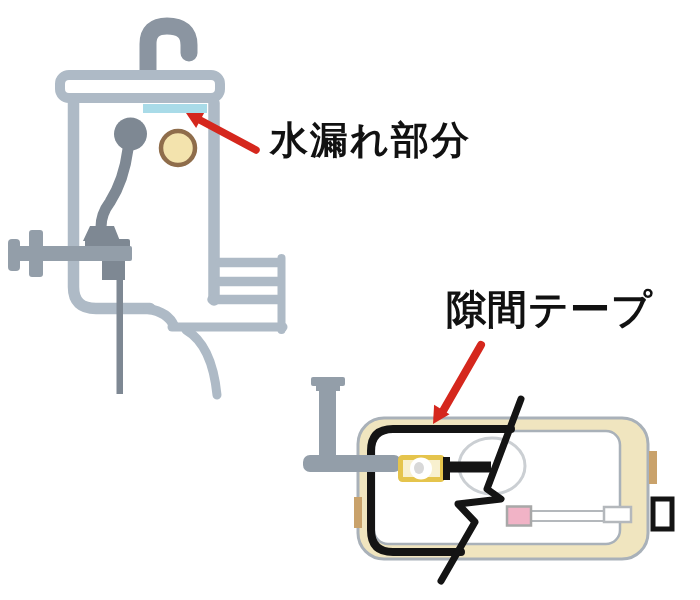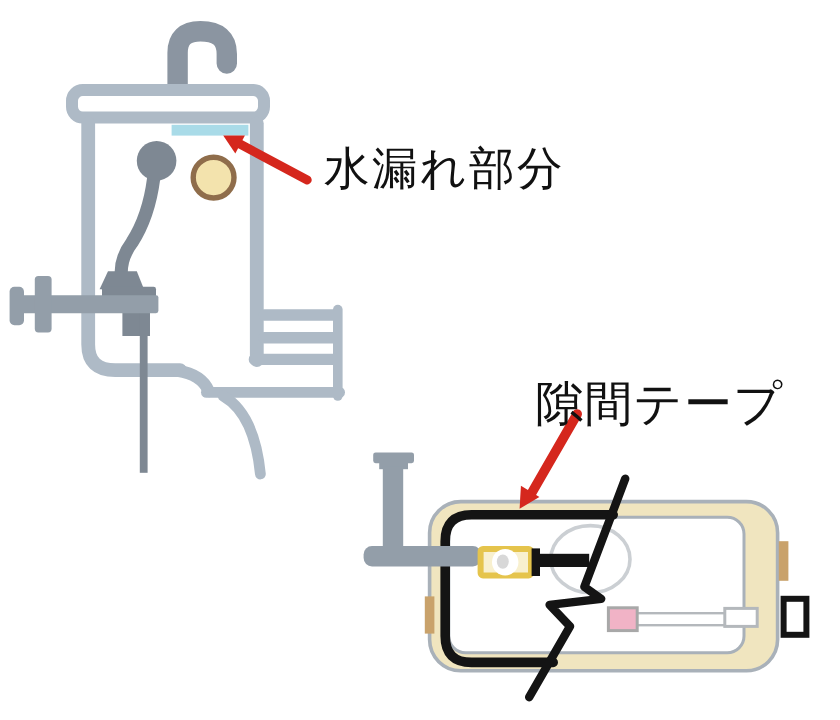--- a/index.html
+++ b/index.html
@@ -5,28 +5,28 @@
   html,body{margin:0;padding:0;}
   body{
     width:700px;height:600px;position:relative;overflow:hidden;
     background:#ffffff;
     font-family:"DejaVu Sans", sans-serif;
   }
   #diagram{position:absolute;left:0;top:0;}
   .label{
     position:absolute;
     color:#111111;
-    font-weight:400;
+    font-weight:700;
     line-height:1;
     white-space:nowrap;
     font-family:"DejaVu Sans", sans-serif;
     text-align:center;
   }
   #leak-label{left:270px;top:121px;font-size:38px;letter-spacing:2px;}
-  #tape-label{left:446px;top:289px;font-size:40px;letter-spacing:1px;margin-top:28px;}
+  #tape-label{left:446px;top:289px;font-size:40px;letter-spacing:1px;}
 </style>
 </head>
 <body>
 
 <svg id="diagram" width="700" height="600" viewBox="0 0 700 600">
 
   <g>
 
     <path d="M 148 80 L 148 44 Q 148 26 167 26 Q 189 26 189 45 L 189 53" fill="none" stroke="#8B95A1" stroke-width="17" stroke-linecap="round" stroke-linejoin="round"></path>
 

